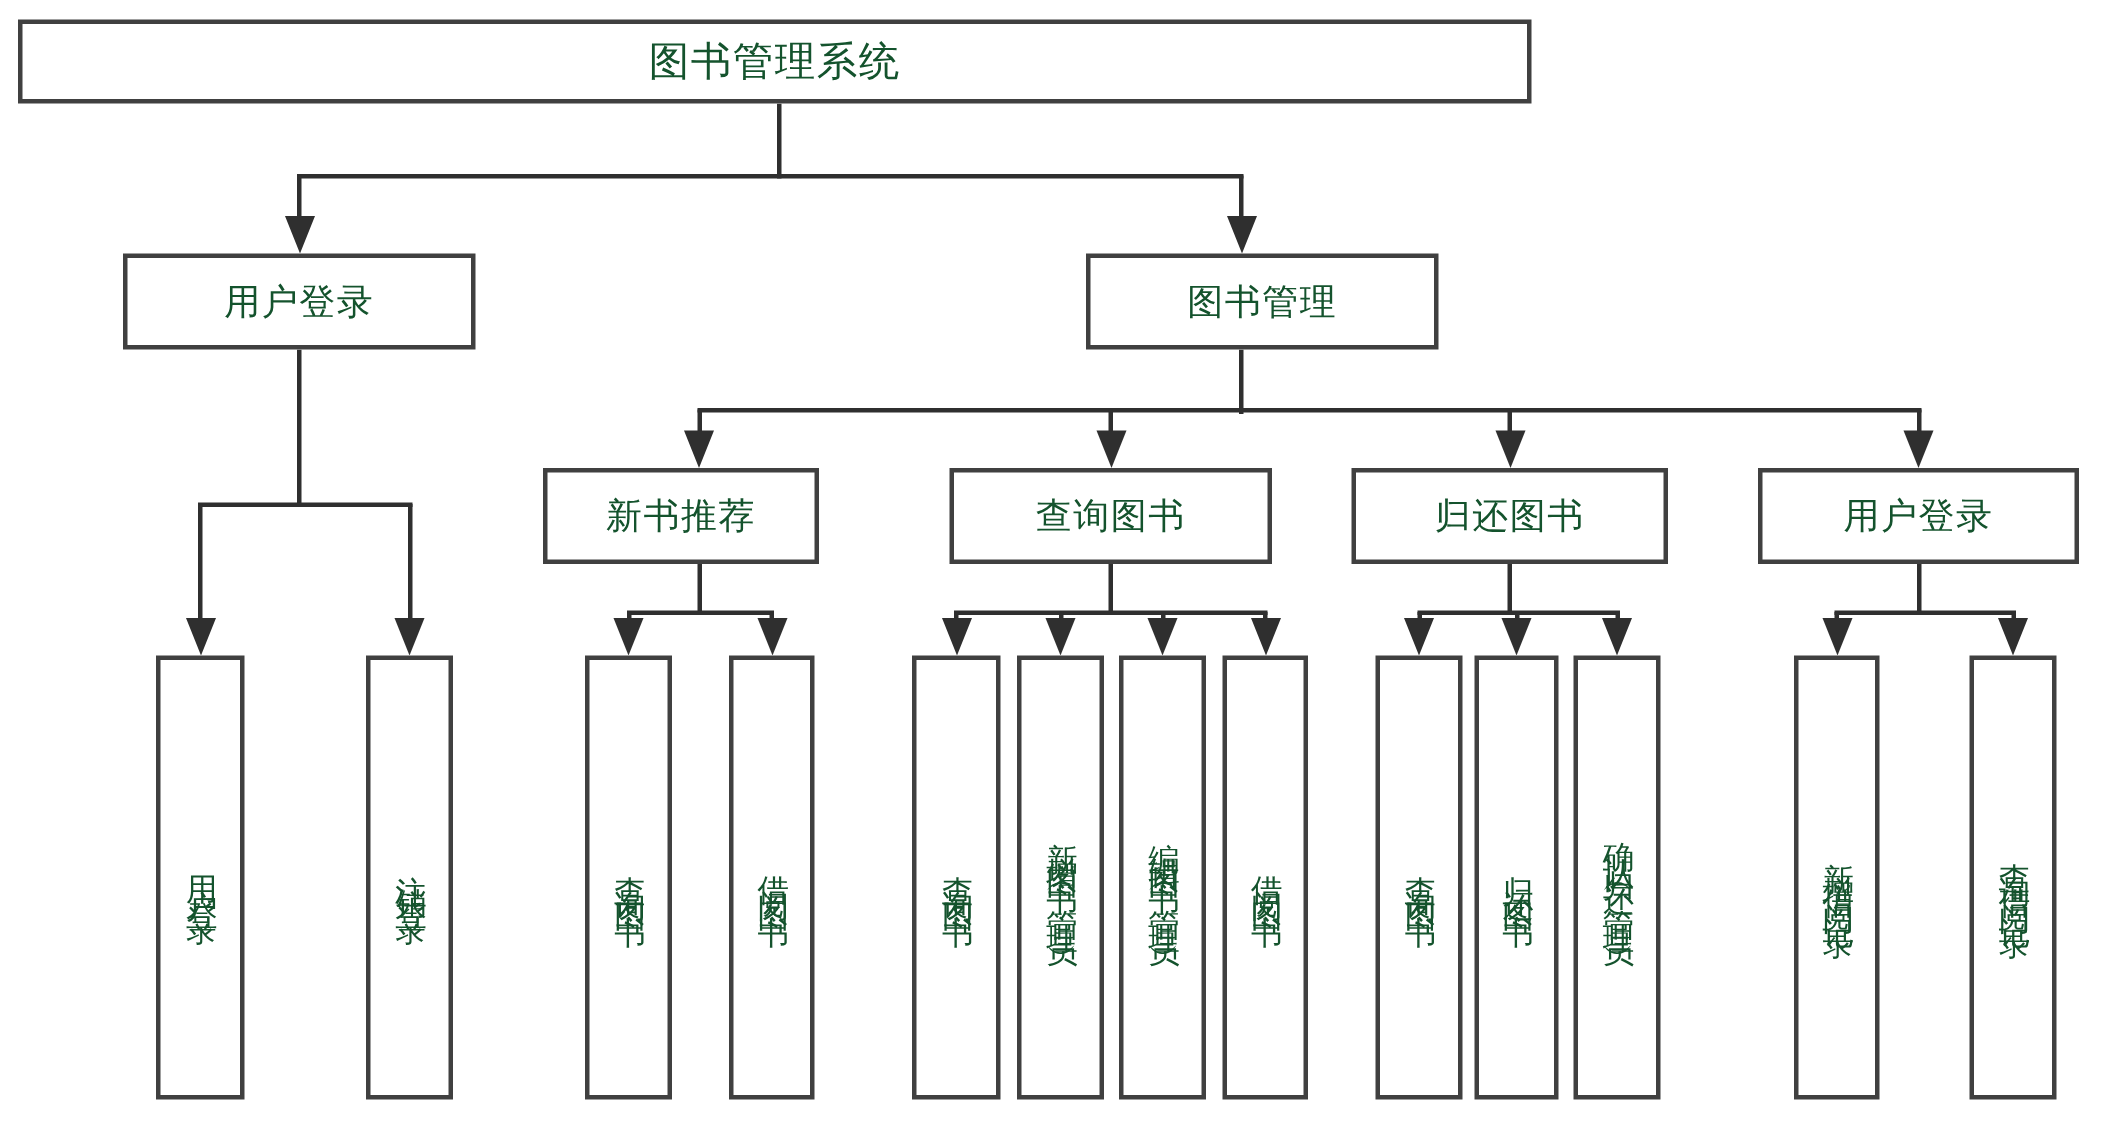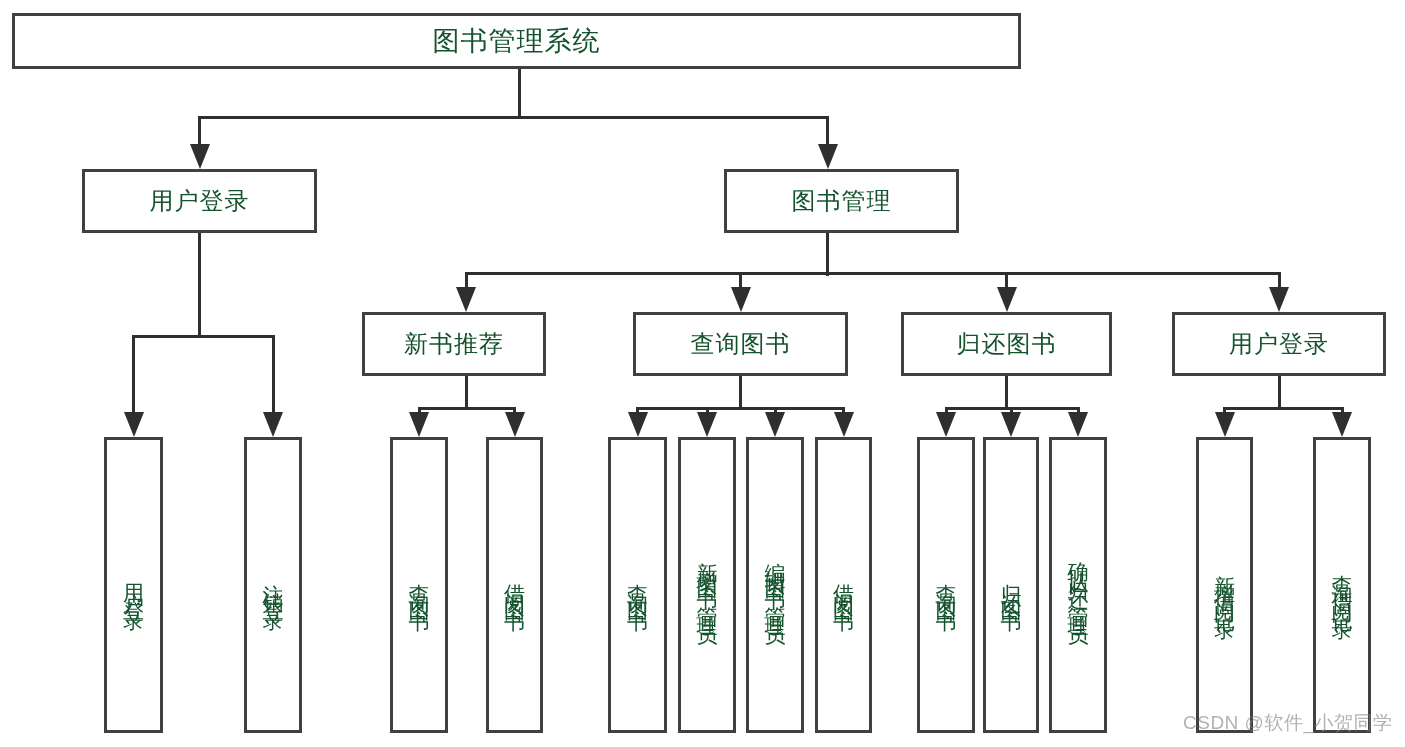--- a/index.html
+++ b/index.html
@@ -97,21 +97,20 @@
     <span>确认归还（管理员）</span>
   </div>
 
   <div class="box v" style="left:1196px;top:437px;width:57px;height:296px">
     <span>新增借阅记录</span>
   </div>
   <div class="box v" style="left:1313px;top:437px;width:58px;height:296px">
     <span>查询借阅记录</span>
   </div>
 
-  <div class="watermark">CSDN @软件_小贺同学</div>
 
 <div class="line" style="left: 517.5px; top: 69px; width: 3px; height: 50px;"></div>
     <div class="line" style="left: 826px; top: 233px; width: 3px; height: 43px;"></div>
     <div class="line" style="left: 198px; top: 233px; width: 3px; height: 105px;"></div>
     <div class="line" style="left: 464.5px; top: 376px; width: 3px; height: 34px;"></div>
     <div class="line" style="left: 739px; top: 376px; width: 3px; height: 34px;"></div>
     <div class="line" style="left: 1005px; top: 376px; width: 3px; height: 34px;"></div>
     <div class="line" style="left: 1277.5px; top: 376px; width: 3px; height: 34px;"></div>
     <div class="line" style="left: 198px; top: 115.5px; width: 631px; height: 3px;"></div>
     <div class="line" style="left: 464.5px; top: 271.5px; width: 816px; height: 3px;"></div>

